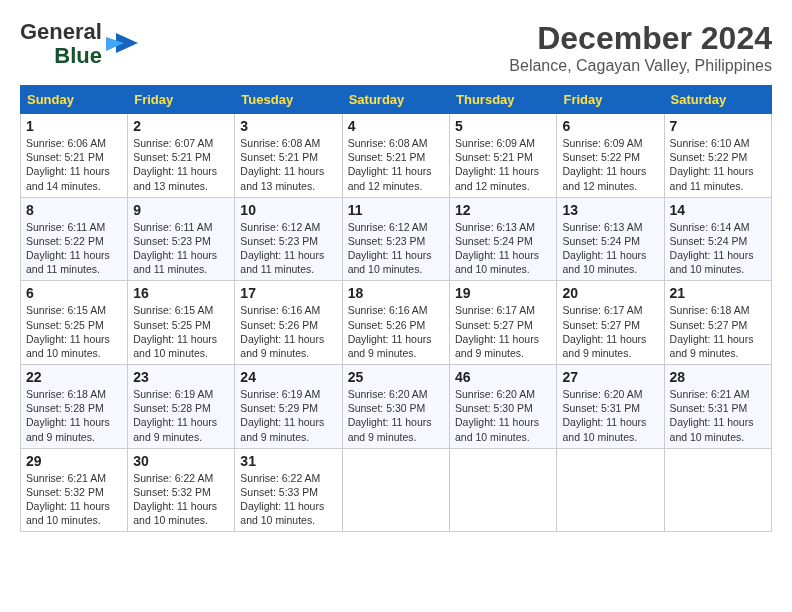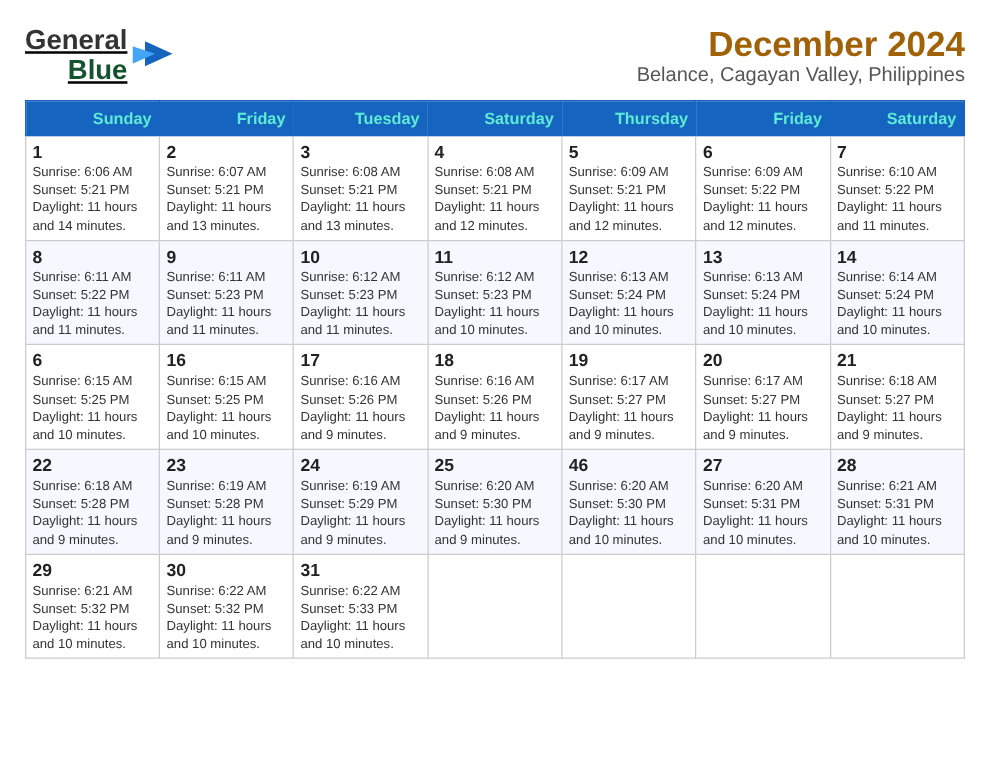--- a/index.html
+++ b/index.html
@@ -18,38 +18,38 @@
     }
     .logo {
       display: flex;
       flex-direction: column;
       align-items: flex-start;
     }
     .title-section {
       text-align: right;
     }
     .calendar-title {
-      font-size: 28px;
+      font-size: 32px;
       font-weight: bold;
-      color: #a16207;
+      color: #404040;
     }
     .calendar-subtitle {
       font-size: 16px;
       color: #555;
       margin-left: 24px;
     }
     .calendar-table {
       width: 100%;
       border-collapse: collapse;
       font-size: 11px;
     }
     .calendar-table th {
       background-color: #1565c0;
-      color: #5eead4;
-      text-align: right;
+      color: #fde047;
+      text-align: left;
       padding: 6px 6px;
       font-size: 13px;
       font-weight: bold;
       border: 1px solid #1565c0;
     }
     .calendar-table td {
       border: 1px solid #ccc;
       vertical-align: top;
       padding: 4px 5px;
       width: 108px;
@@ -74,21 +74,21 @@
     .empty-cell {
       background: #fff !important;
     }
   </style>
 </head>
 <body>
 
 <div class="header-section">
   <div class="logo">
     <div style="display:flex; align-items:center; gap:4px;">
-      <div style="display:flex; flex-direction:column; align-items:flex-end;text-decoration:underline;">
+      <div style="display:flex; flex-direction:column; align-items:flex-end;">
         <span style="font-size:22px; font-weight:bold; color:#333; line-height:1.1;">General</span>
         <span style="font-size:22px; font-weight:bold; color:#14532d; line-height:1.1;">Blue</span>
       </div>
       <svg width="32" height="22" viewBox="0 0 32 22">
         <polygon points="10,0 32,10 10,20" fill="#1565c0"></polygon>
         <polygon points="0,4 18,10 0,18" fill="#42a5f5"></polygon>
       </svg>
     </div>
   </div>
   <div class="title-section">

